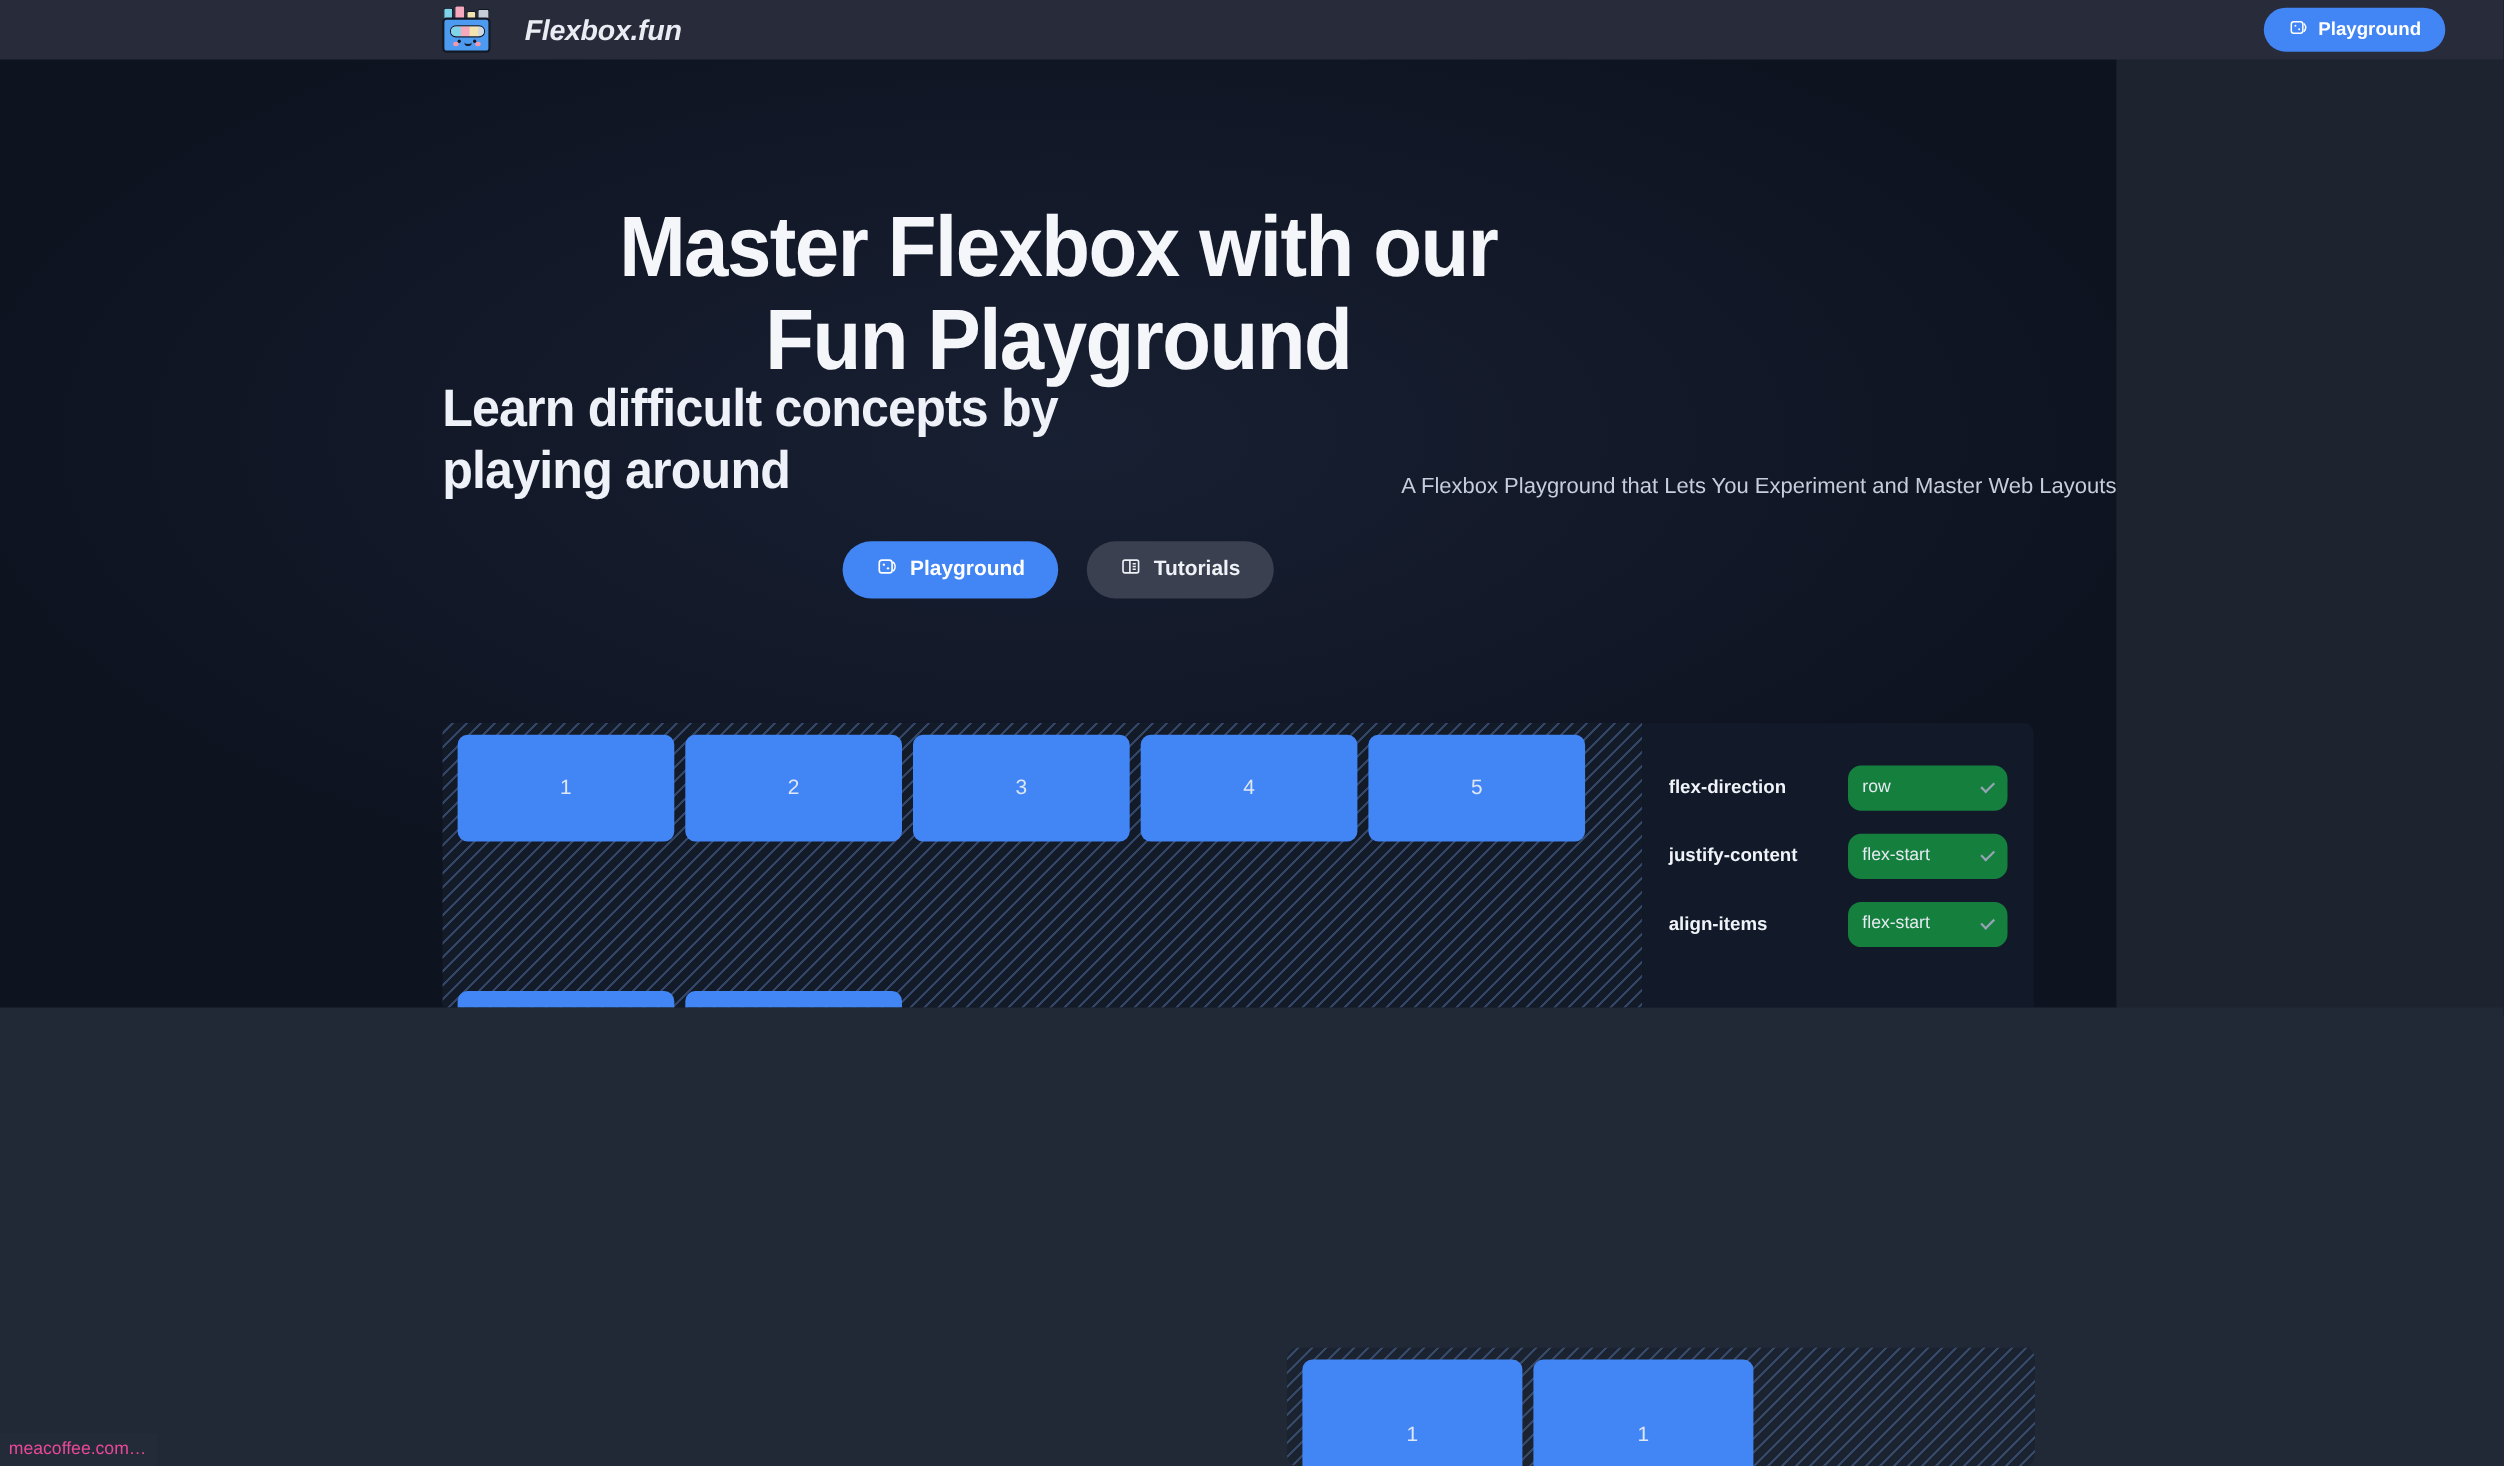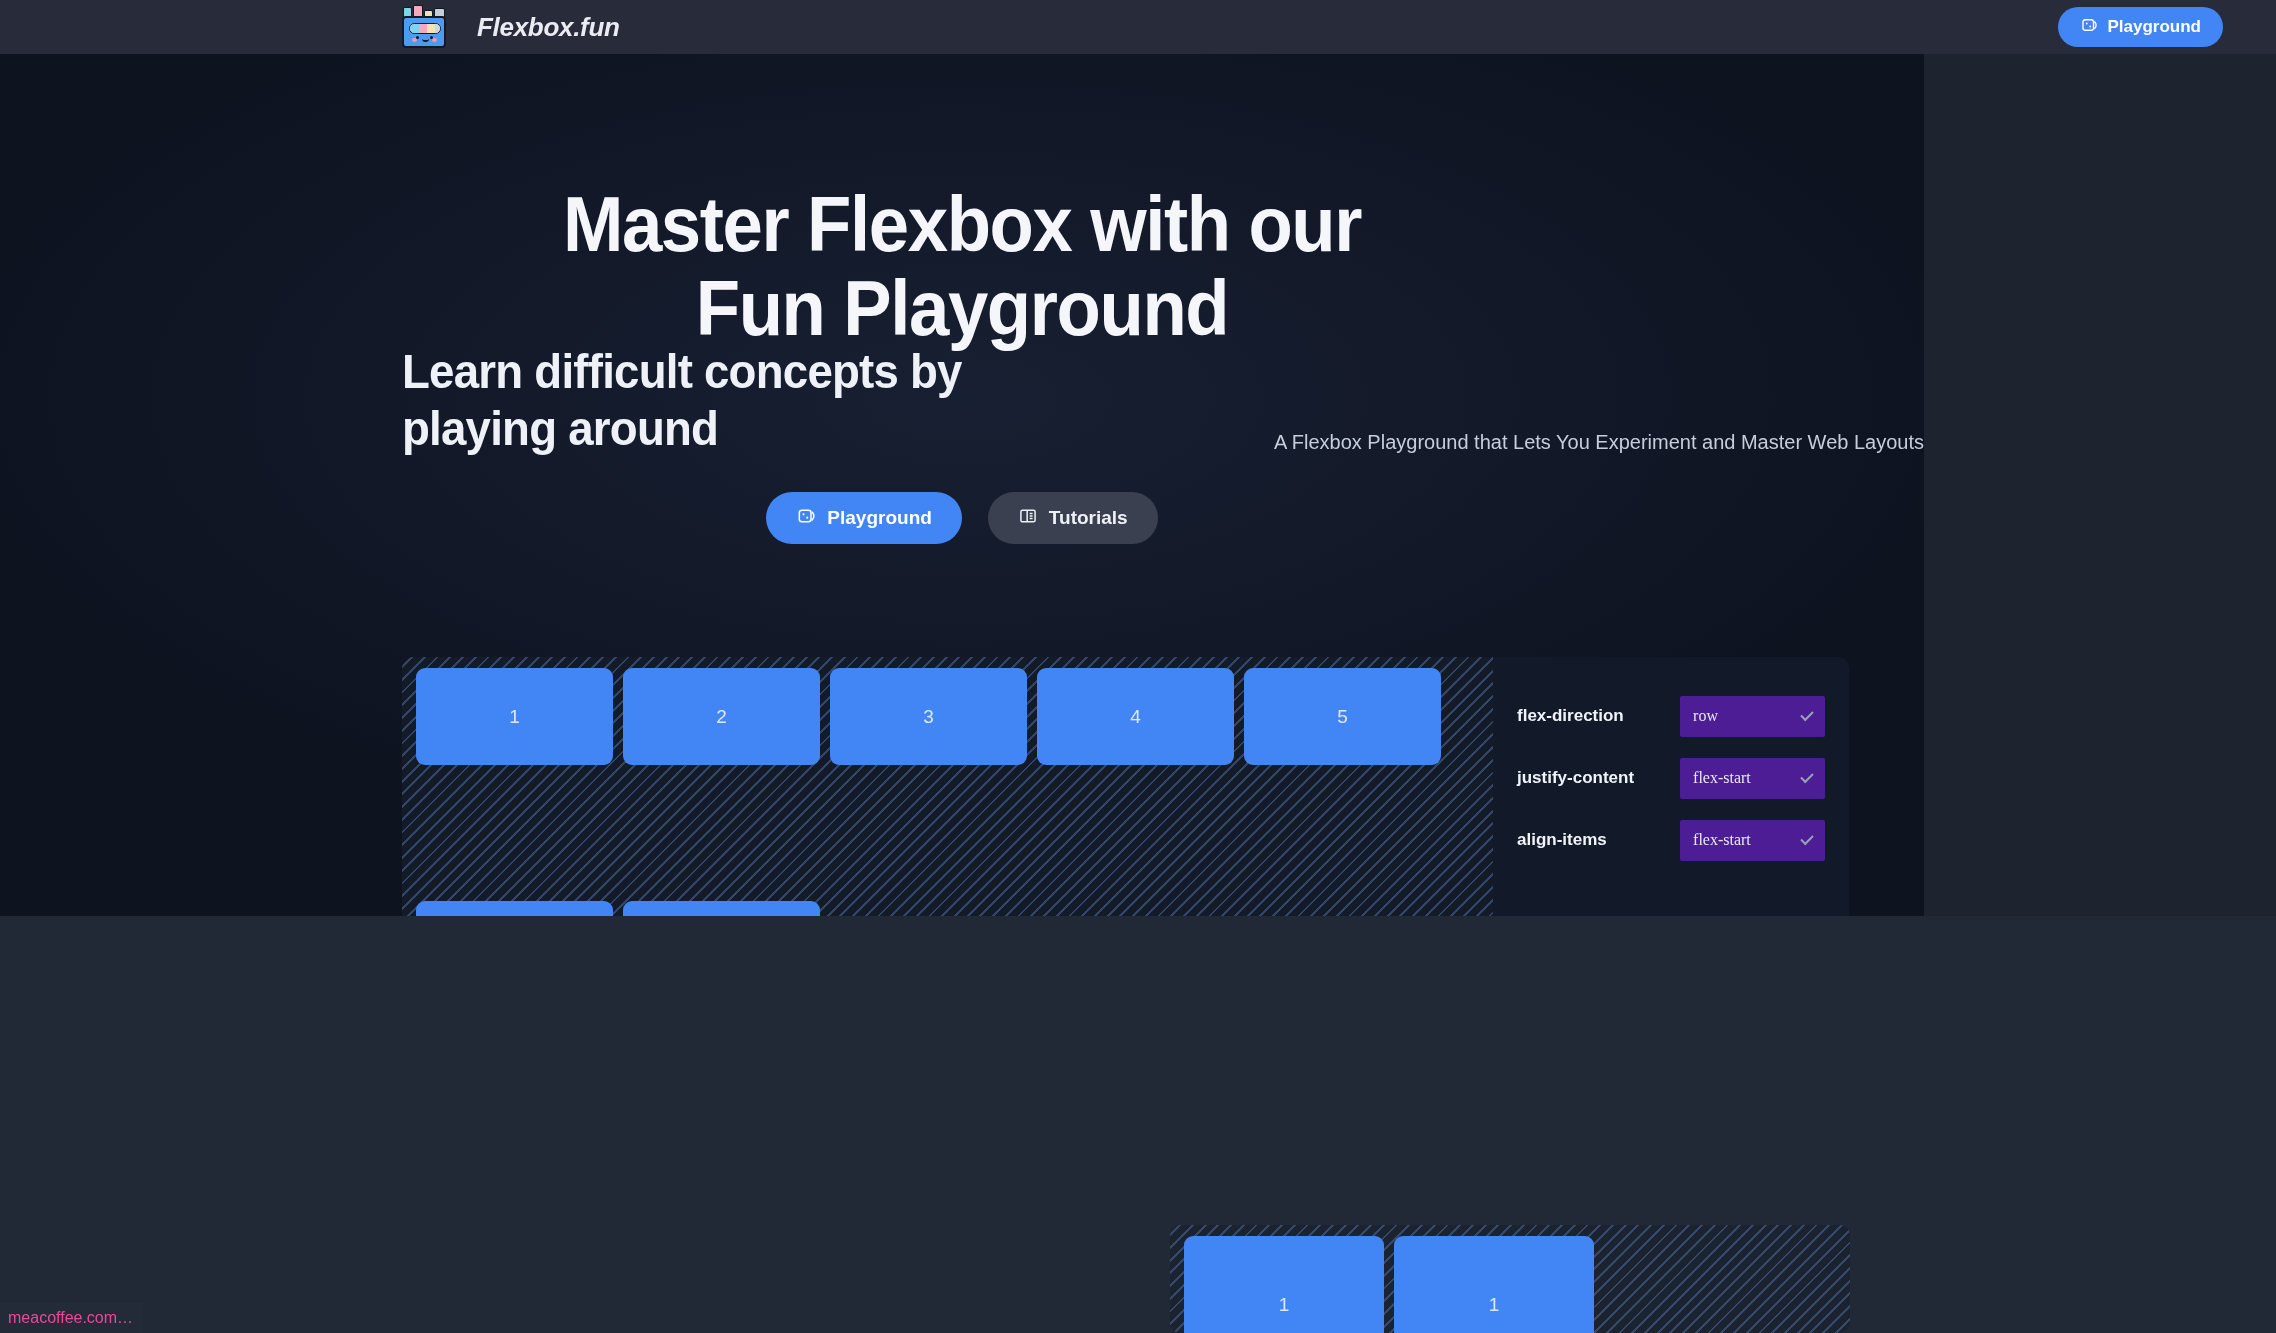--- a/index.html
+++ b/index.html
@@ -276,27 +276,26 @@
     width: 170px;
     font-size: 17px;
     font-weight: bold;
     color: #f0f3f8;
     white-space: nowrap;
   }
   .select {
     position: relative;
     width: 150px;
     height: 41px;
-    background: #4c1d95;
-    border-radius: 2px;
+    background: #15803d;
+    border-radius: 12px;
     display: flex;
     align-items: center;
     padding: 0 13px;
     cursor: pointer;
-    font-family: Liberation Serif, serif;
   }
   .select-value {
     font-size: 16px;
     color: #e6eaf2;
     white-space: nowrap;
   }
   .chev {
     position: absolute;
     right: 12px;
     width: 12px; height: 7px;

